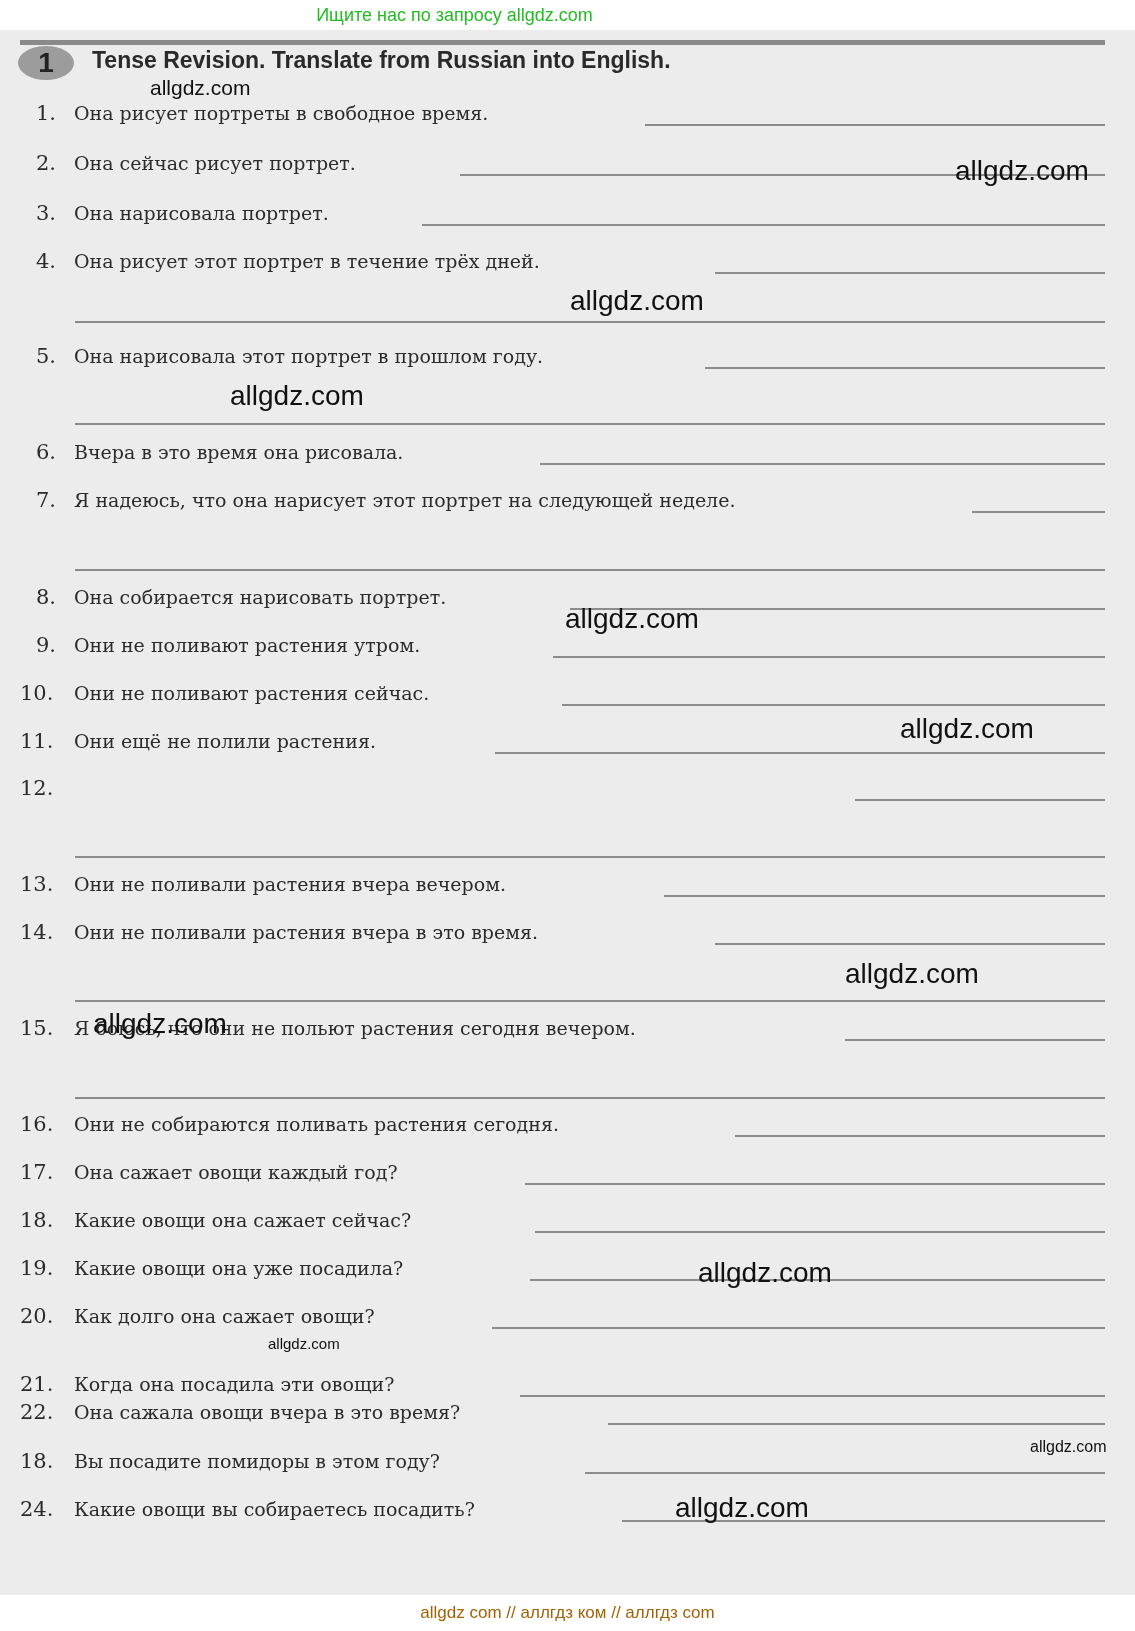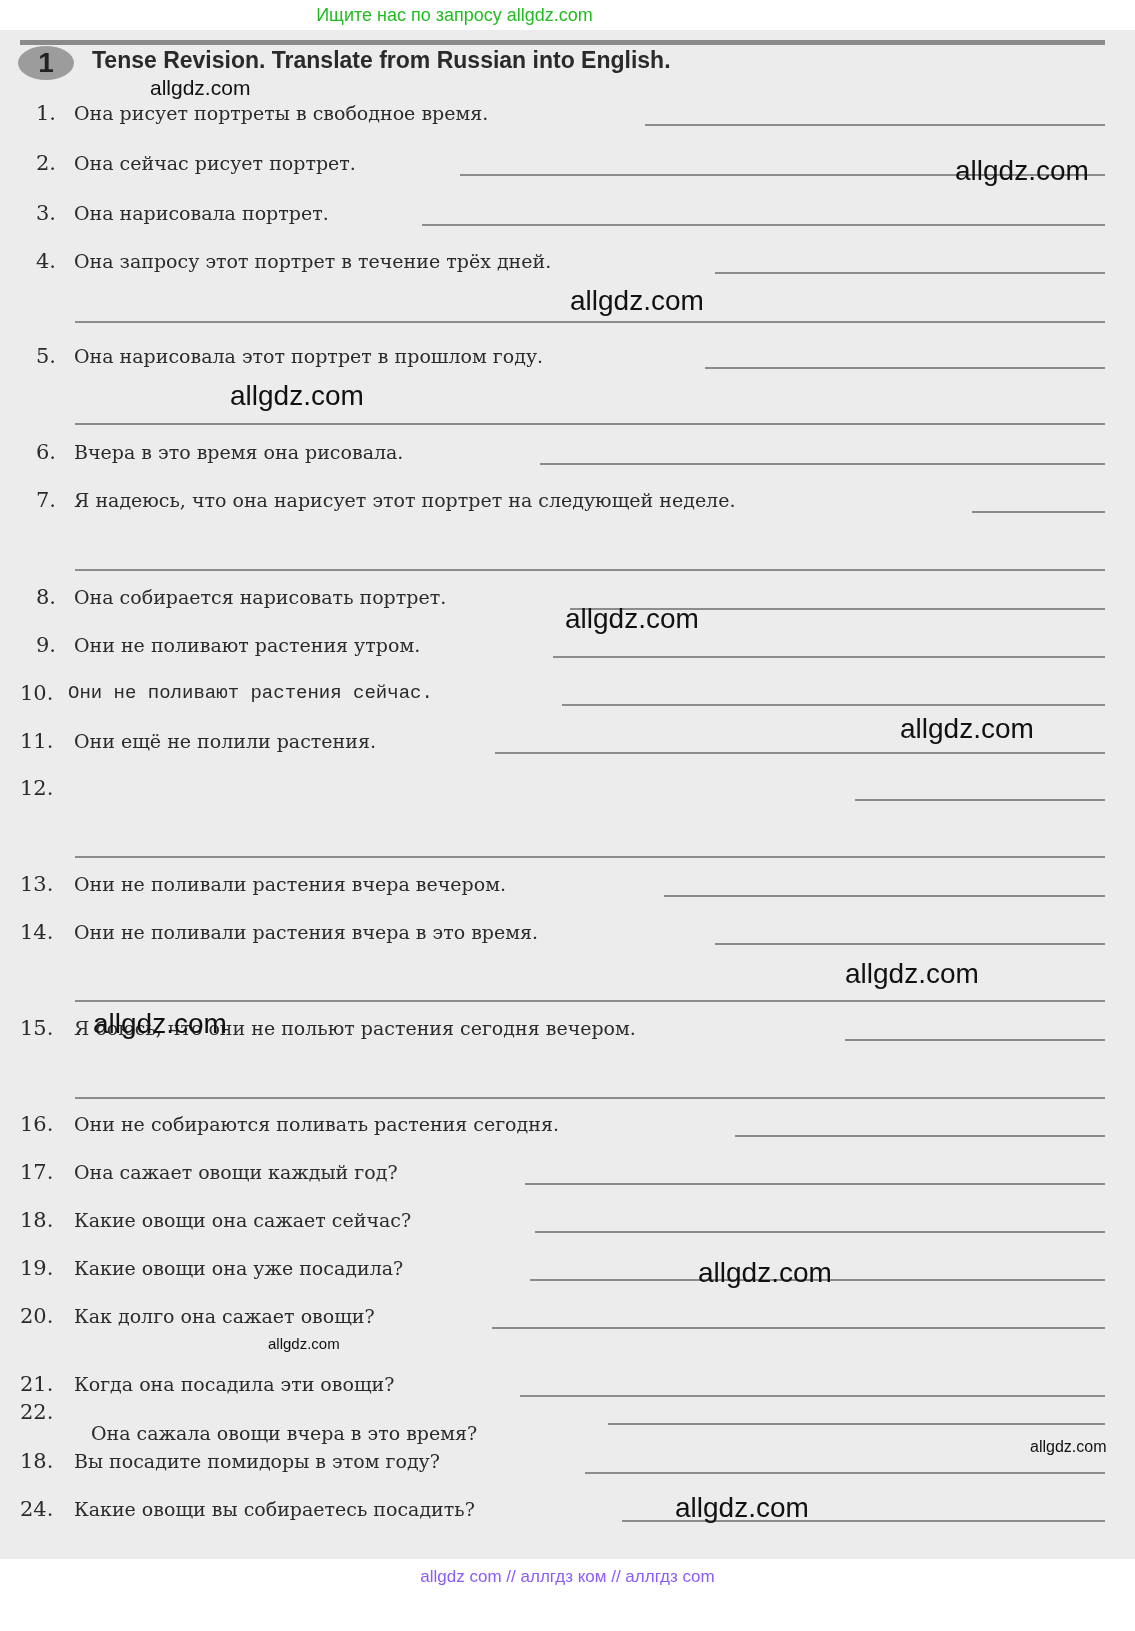--- a/index.html
+++ b/index.html
@@ -49,23 +49,23 @@
       position: absolute; height: 2px; background: #8c8c8c;
     }
     .extra-line {
       position: absolute; left: 75px; width: 1030px; height: 2px; background: #8c8c8c;
     }
     .wm {
       position: absolute; font-family: "Liberation Sans", sans-serif; color: #111;
       white-space: nowrap;
     }
     .bottom-banner {
-      position: absolute; left: 0; top: 1559px; width: 1135px; height: 36px;
+      position: absolute; left: 0; top: 1595px; width: 1135px; height: 36px;
       background: #ffffff; text-align: center;
-      font-family: "Liberation Sans", sans-serif; font-size: 17px; color: #8b5cf6;
+      font-family: "Liberation Sans", sans-serif; font-size: 17px; color: #a16207;
       line-height: 36px;
     }
   </style>
 </head>
 <body>
 
 <div class="top-banner">Ищите нас по запросу allgdz.com</div>
 
 <div class="page">
   <div class="header-rule"></div>
@@ -85,21 +85,21 @@
   </div>
 
   <div class="item" style="top:168px;">
     <span class="num" style="left:36px;">3.</span>
     <span class="text" style="left:74px;">Она нарисовала портрет.</span>
     <div class="answer-line" style="left:422px; width:683px; top:26px;"></div>
   </div>
 
   <div class="item" style="top:216px;">
     <span class="num" style="left:36px;">4.</span>
-    <span class="text" style="left:74px;">Она запросу этот портрет в течение трёх дней.</span>
+    <span class="text" style="left:74px;">Она рисует этот портрет в течение трёх дней.</span>
     <div class="answer-line" style="left:715px; width:390px; top:26px;"></div>
   </div>
   <div class="extra-line" style="top:291px;"></div>
 
   <div class="item" style="top:311px;">
     <span class="num" style="left:36px;">5.</span>
     <span class="text" style="left:74px;">Она нарисовала этот портрет в прошлом году.</span>
     <div class="answer-line" style="left:705px; width:400px; top:26px;"></div>
   </div>
   <div class="extra-line" style="top:393px;"></div>
@@ -124,21 +124,21 @@
   </div>
 
   <div class="item" style="top:600px;">
     <span class="num" style="left:36px;">9.</span>
     <span class="text" style="left:74px;">Они не поливают растения утром.</span>
     <div class="answer-line" style="left:553px; width:552px; top:26px;"></div>
   </div>
 
   <div class="item" style="top:648px;">
     <span class="num" style="left:20px;">10.</span>
-    <span class="text" style="left:68px;font-family:Liberation Mono, monospace;">Они не поливают растения сейчас.</span>
+    <span class="text" style="left:74px;">Они не поливают растения сейчас.</span>
     <div class="answer-line" style="left:562px; width:543px; top:26px;"></div>
   </div>
 
   <div class="item" style="top:696px;">
     <span class="num" style="left:20px;">11.</span>
     <span class="text" style="left:74px;">Они ещё не полили растения.</span>
     <div class="answer-line" style="left:495px; width:610px; top:26px;"></div>
   </div>
 
   <div class="item" style="top:743px;">
@@ -198,21 +198,21 @@
   </div>
 
   <div class="item" style="top:1319px;margin-top:20px;">
     <span class="num" style="left:20px;">21.</span>
     <span class="text" style="left:74px;">Когда она посадила эти овощи?</span>
     <div class="answer-line" style="left:520px; width:585px; top:26px;"></div>
   </div>
 
   <div class="item" style="top:1367px;">
     <span class="num" style="left:20px;">22.</span>
-    <span class="text" style="left:91px;margin-top:21px;">Она сажала овощи вчера в это время?</span>
+    <span class="text" style="left:74px;">Она сажала овощи вчера в это время?</span>
     <div class="answer-line" style="left:608px; width:497px; top:26px;"></div>
   </div>
 
   <div class="item" style="top:1416px;">
     <span class="num" style="left:20px;">18.</span>
     <span class="text" style="left:74px;">Вы посадите помидоры в этом году?</span>
     <div class="answer-line" style="left:585px; width:520px; top:26px;"></div>
   </div>
 
   <div class="item" style="top:1464px;">

